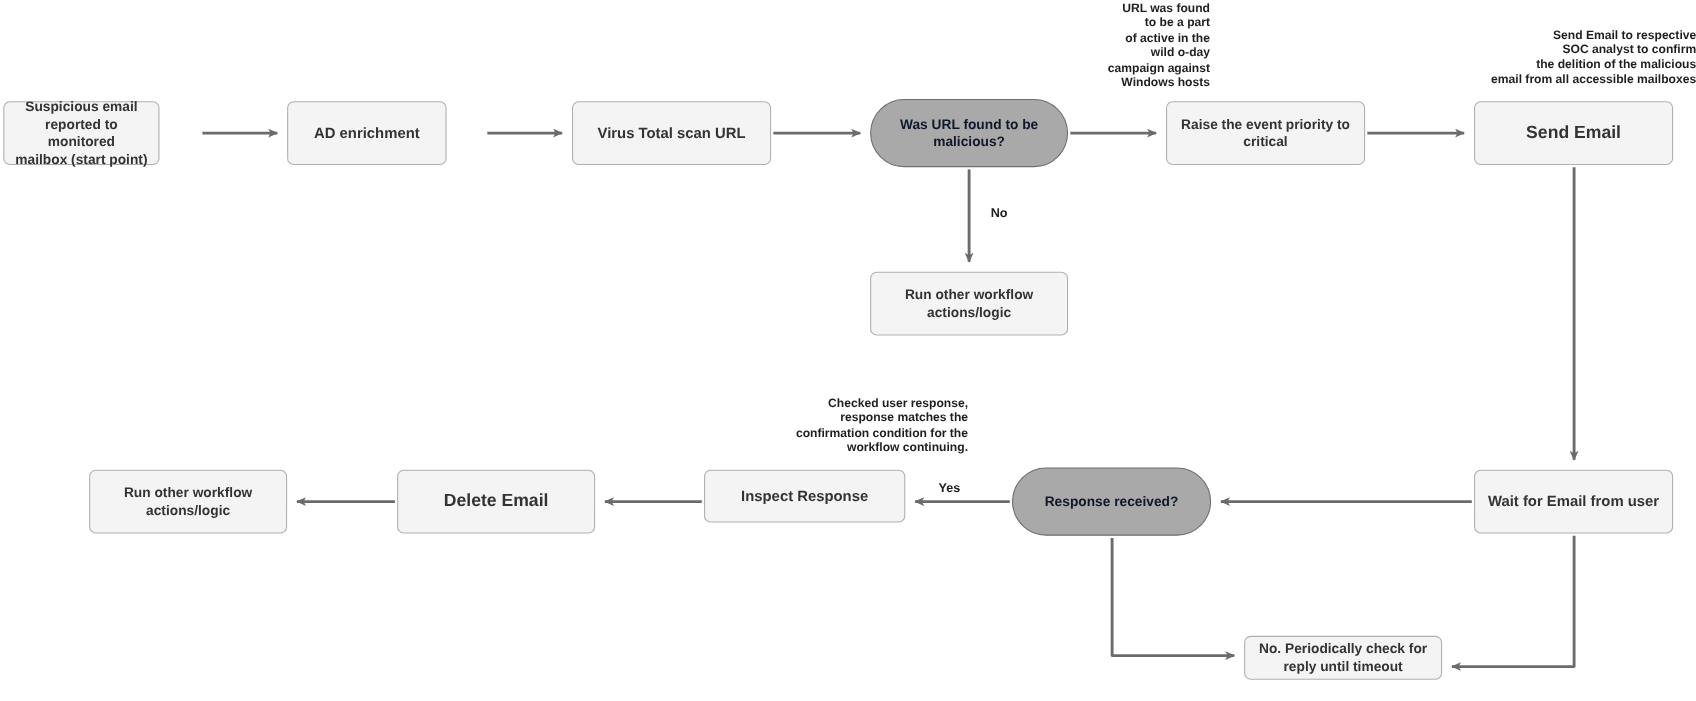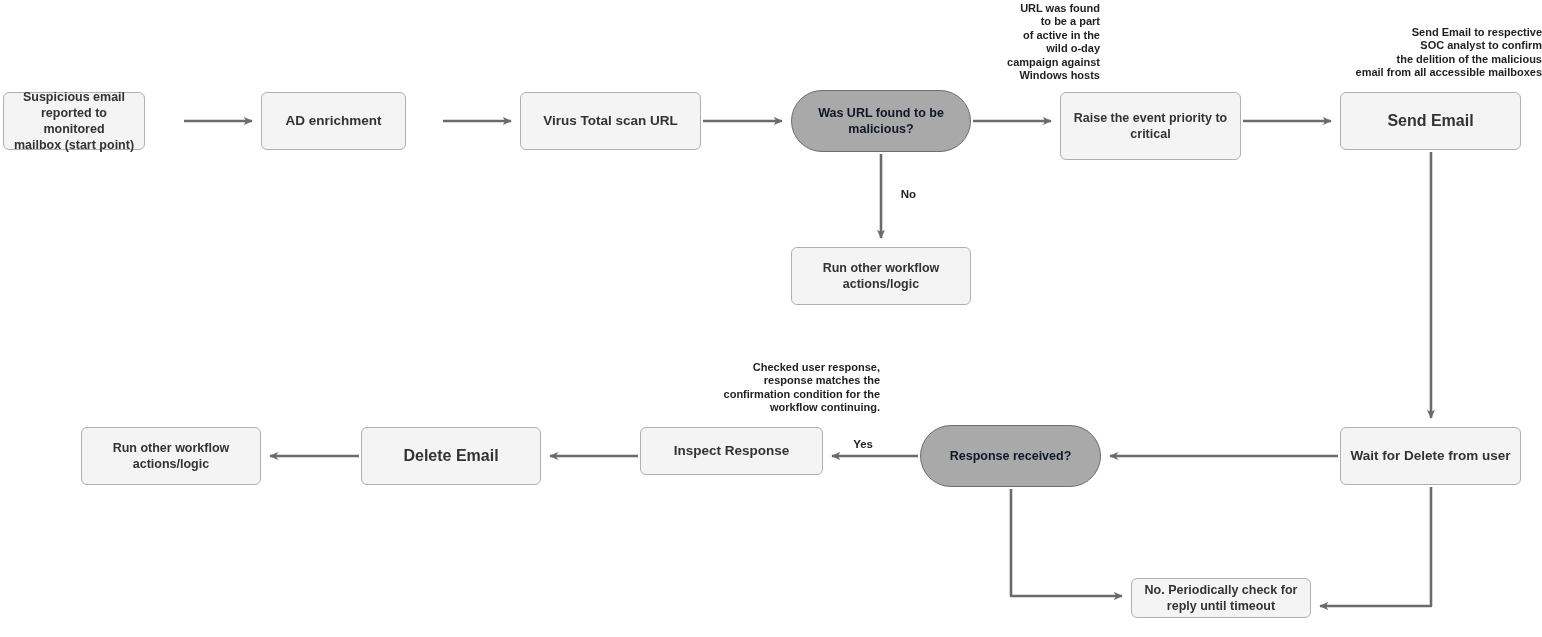--- a/index.html
+++ b/index.html
@@ -105,33 +105,33 @@
       <div class="node" style="left: 261px; top: 92px; width: 145px; height: 58px;">
         <span class="label fs-14">AD enrichment</span>
       </div>
       <div class="node" style="left: 520px; top: 92px; width: 181px; height: 58px;">
         <span class="label fs-14">Virus Total scan URL</span>
       </div>
       <div class="node decision" style="left: 791px; top: 90px; width: 180px; height: 62px;">
         <span class="label fs-13">Was URL found to be
 malicious?</span>
       </div>
-      <div class="node" style="left: 1060px; top: 92px; width: 181px; height: 68px;">
+      <div class="node" style="left: 1060px; top: 92px; width: 181px; height: 58px;">
         <span class="label fs-13">Raise the event priority to
 critical</span>
       </div>
       <div class="node" style="left: 1340px; top: 92px; width: 181px; height: 58px;">
         <span class="label fs-20">Send Email</span>
       </div>
       <div class="node" style="left: 791px; top: 247px; width: 180px; height: 58px;">
         <span class="label fs-13">Run other workflow
 actions/logic</span>
       </div>
       <div class="node" style="left: 1340px; top: 427px; width: 181px; height: 58px;">
-        <span class="label fs-14">Wait for Delete from user</span>
+        <span class="label fs-14">Wait for Email from user</span>
       </div>
       <div class="node decision" style="left: 920px; top: 425px; width: 181px; height: 62px;">
         <span class="label fs-13">Response received?</span>
       </div>
       <div class="node" style="left: 640px; top: 427px; width: 183px; height: 48px;">
         <span class="label fs-14">Inspect Response</span>
       </div>
       <div class="node" style="left: 361px; top: 427px; width: 180px; height: 58px;">
         <span class="label fs-20">Delete Email</span>
       </div>

